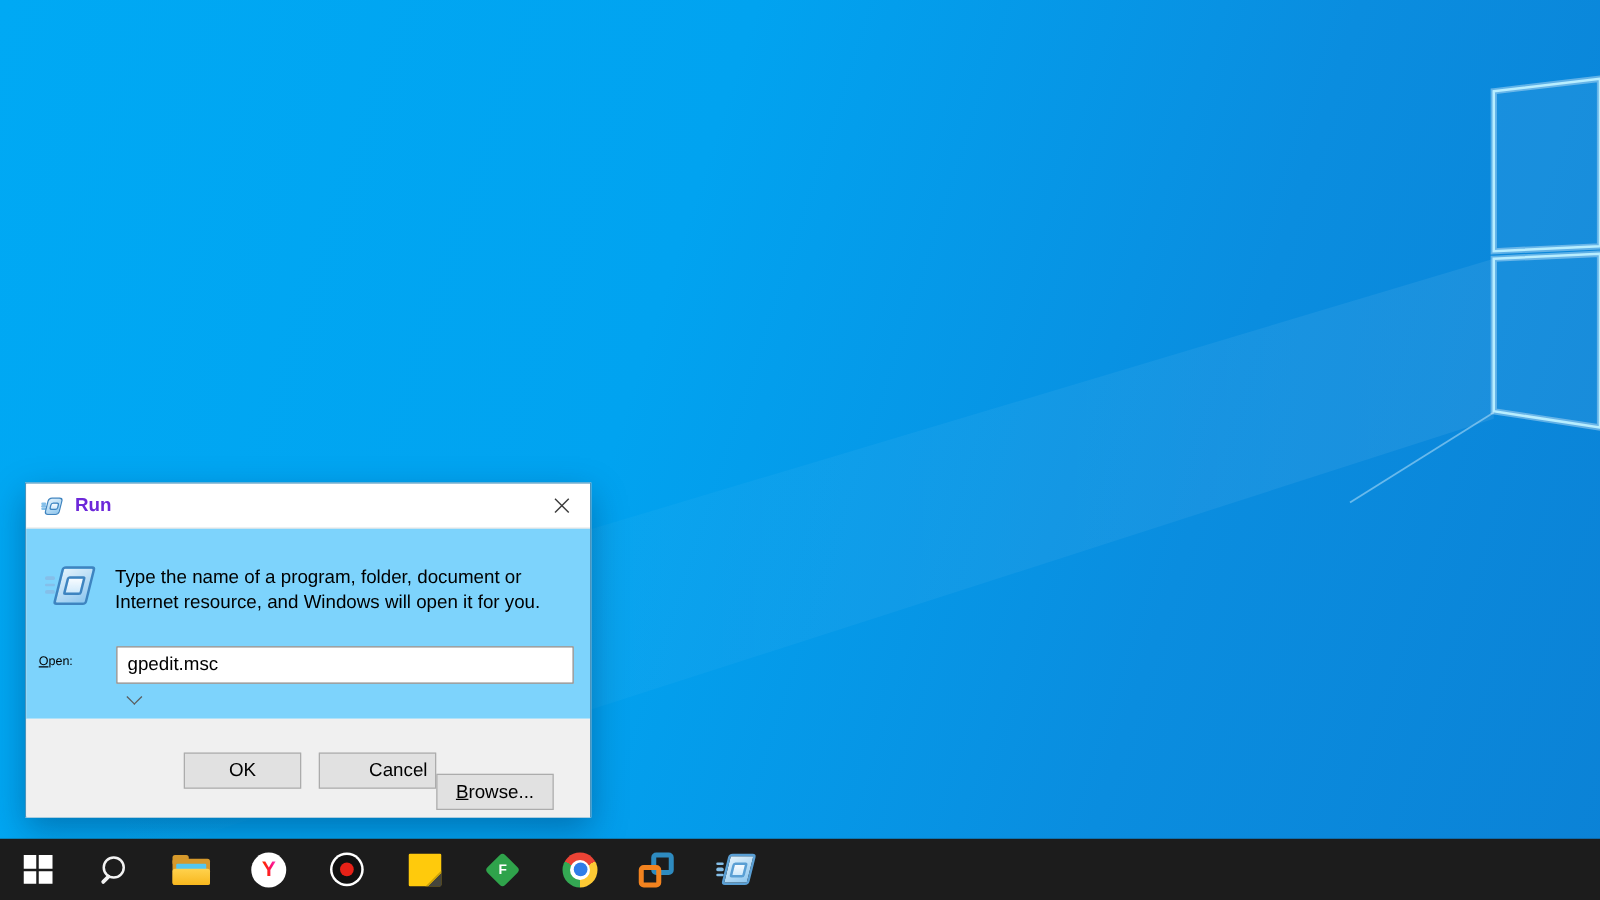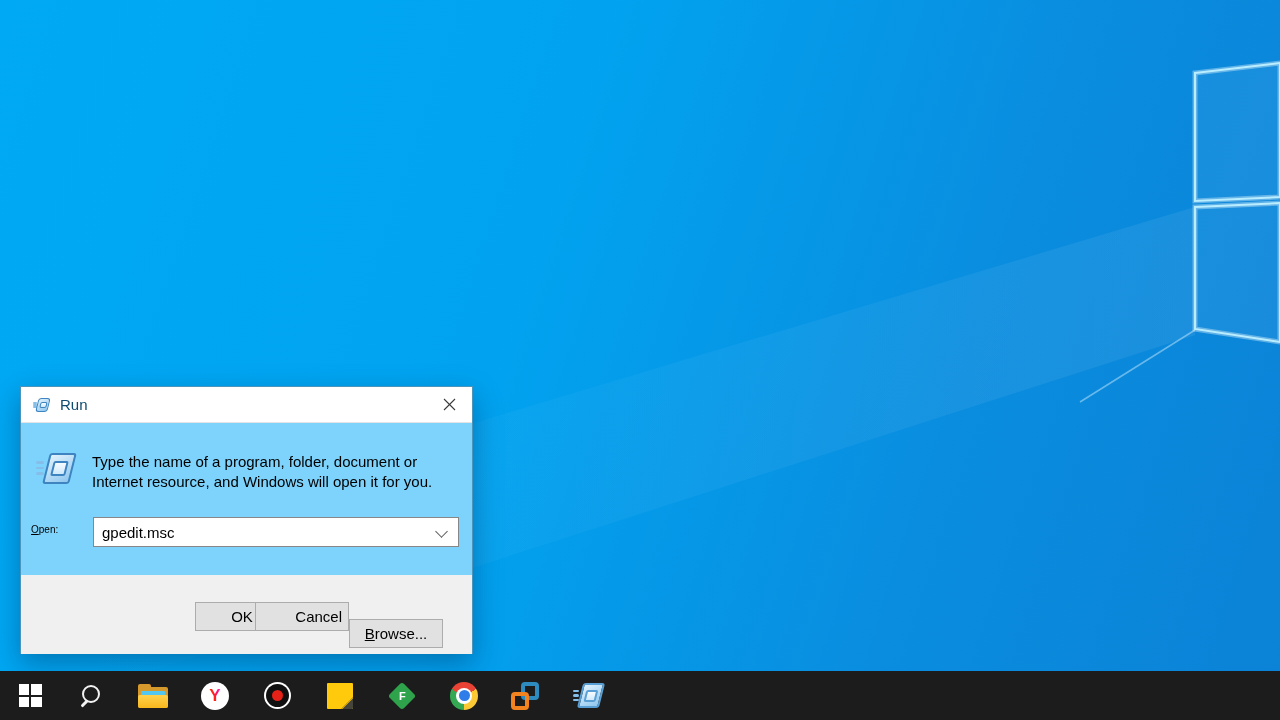--- a/index.html
+++ b/index.html
@@ -10,38 +10,38 @@
   .desktop{position:absolute;inset:0;
     background:linear-gradient(108deg,#00a9f4 0%,#01a3f0 40%,#0a8ddf 72%,#0b82d6 100%);}
   .desktop svg{position:absolute;inset:0;}
 
   
   .dialog{position:absolute;left:20px;top:386px;width:453px;height:268px;
     background:#fff;border:1px solid #4b94bc;
     box-shadow:0 10px 26px rgba(0,30,70,.35);}
   .titlebar{position:relative;height:36px;background:#fff;border-bottom:1px solid #e4e4e4;
     display:flex;align-items:center;padding-left:12px;}
-  .titlebar .title{margin-left:10px;font-size:15px;color:#0c4a6e;}
+  .titlebar .title{margin-left:10px;font-size:15px;color:#6d28d9;font-weight:bold;}
   .closebtn{position:absolute;right:0;top:0;width:45px;height:35px;
     display:flex;align-items:center;justify-content:center;cursor:pointer;background:transparent;border:0;}
   .dlg-body{position:relative;height:152px;background:#7dd3fc;}
   .dlg-desc{position:absolute;left:71px;top:29px;font-size:15px;line-height:20px;color:#000;}
   .dlg-desc span{display:block;}
   .open-label{position:absolute;left:10px;top:101px;font-size:10px;color:#000;}
   .mnemonic{text-decoration:underline;}
   .combo{position:absolute;left:72px;top:94px;width:366px;height:30px;
-    border:1px solid #878787;background:#fff;display:flex;}
+    border:1px solid #878787;background:#fff;display:flex;flex-direction:column;}
   .combo input{flex:1;border:0;outline:none;padding:0 8px;font-size:15px;color:#000;background:transparent;}
   .combo .drop{width:30px;border:0;background:transparent;position:relative;cursor:pointer;}
   .combo .drop::after{content:"";position:absolute;left:9px;top:9px;width:8px;height:8px;
     border-right:1.5px solid #5b5b5b;border-bottom:1.5px solid #5b5b5b;transform:rotate(45deg);}
   .dlg-footer{position:relative;height:79px;background:#f0f0f0;}
   .dlg-btn{position:absolute;top:27px;width:94px;height:29px;background:#e1e1e1;
     border:1px solid #acacac;font-size:15px;color:#000;cursor:pointer;}
-  .btn-ok{left:126px;margin-left:48px;}
+  .btn-ok{left:126px;}
   .btn-cancel{left:234px;text-align:right;}
   .btn-browse{left:328px;margin-top:17px;}
 
   
   .runicon{position:relative;display:inline-block;}
   .runicon .win{position:absolute;right:3%;top:5%;width:72%;height:90%;
     transform:skewX(-14deg);border:2px solid #3e84c0;border-radius:3px;
     background:linear-gradient(145deg,#e2f2fc,#8fc7ef);}
   .runicon .win::after{content:"";position:absolute;inset:22% 17%;
     border:2px solid #3e84c0;border-radius:2px;

